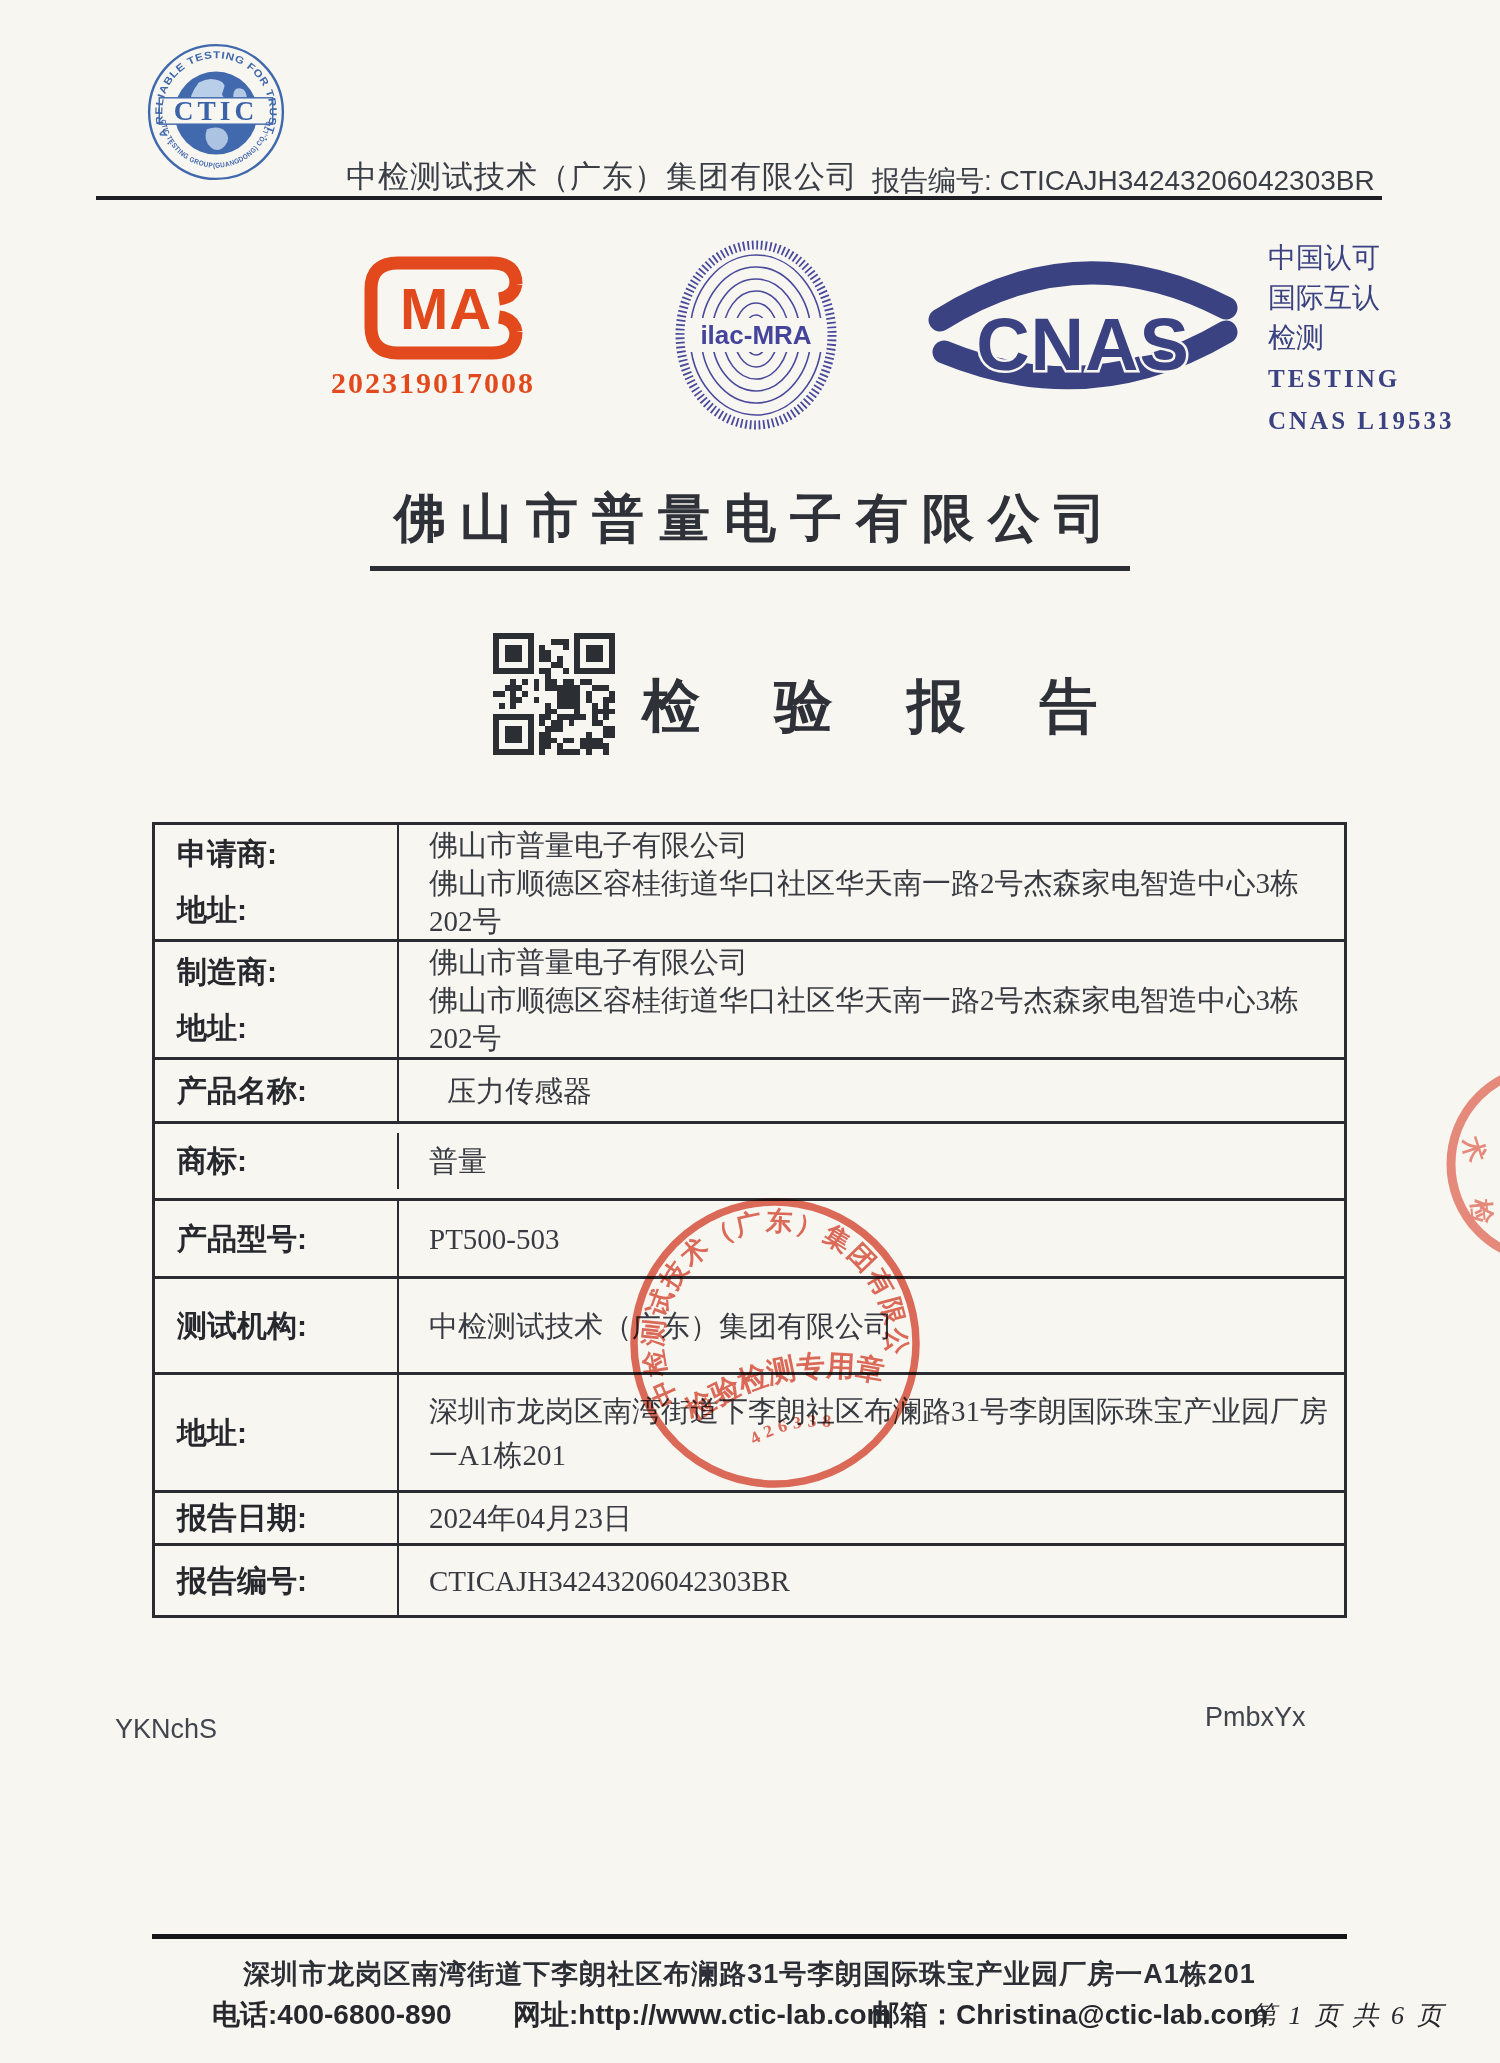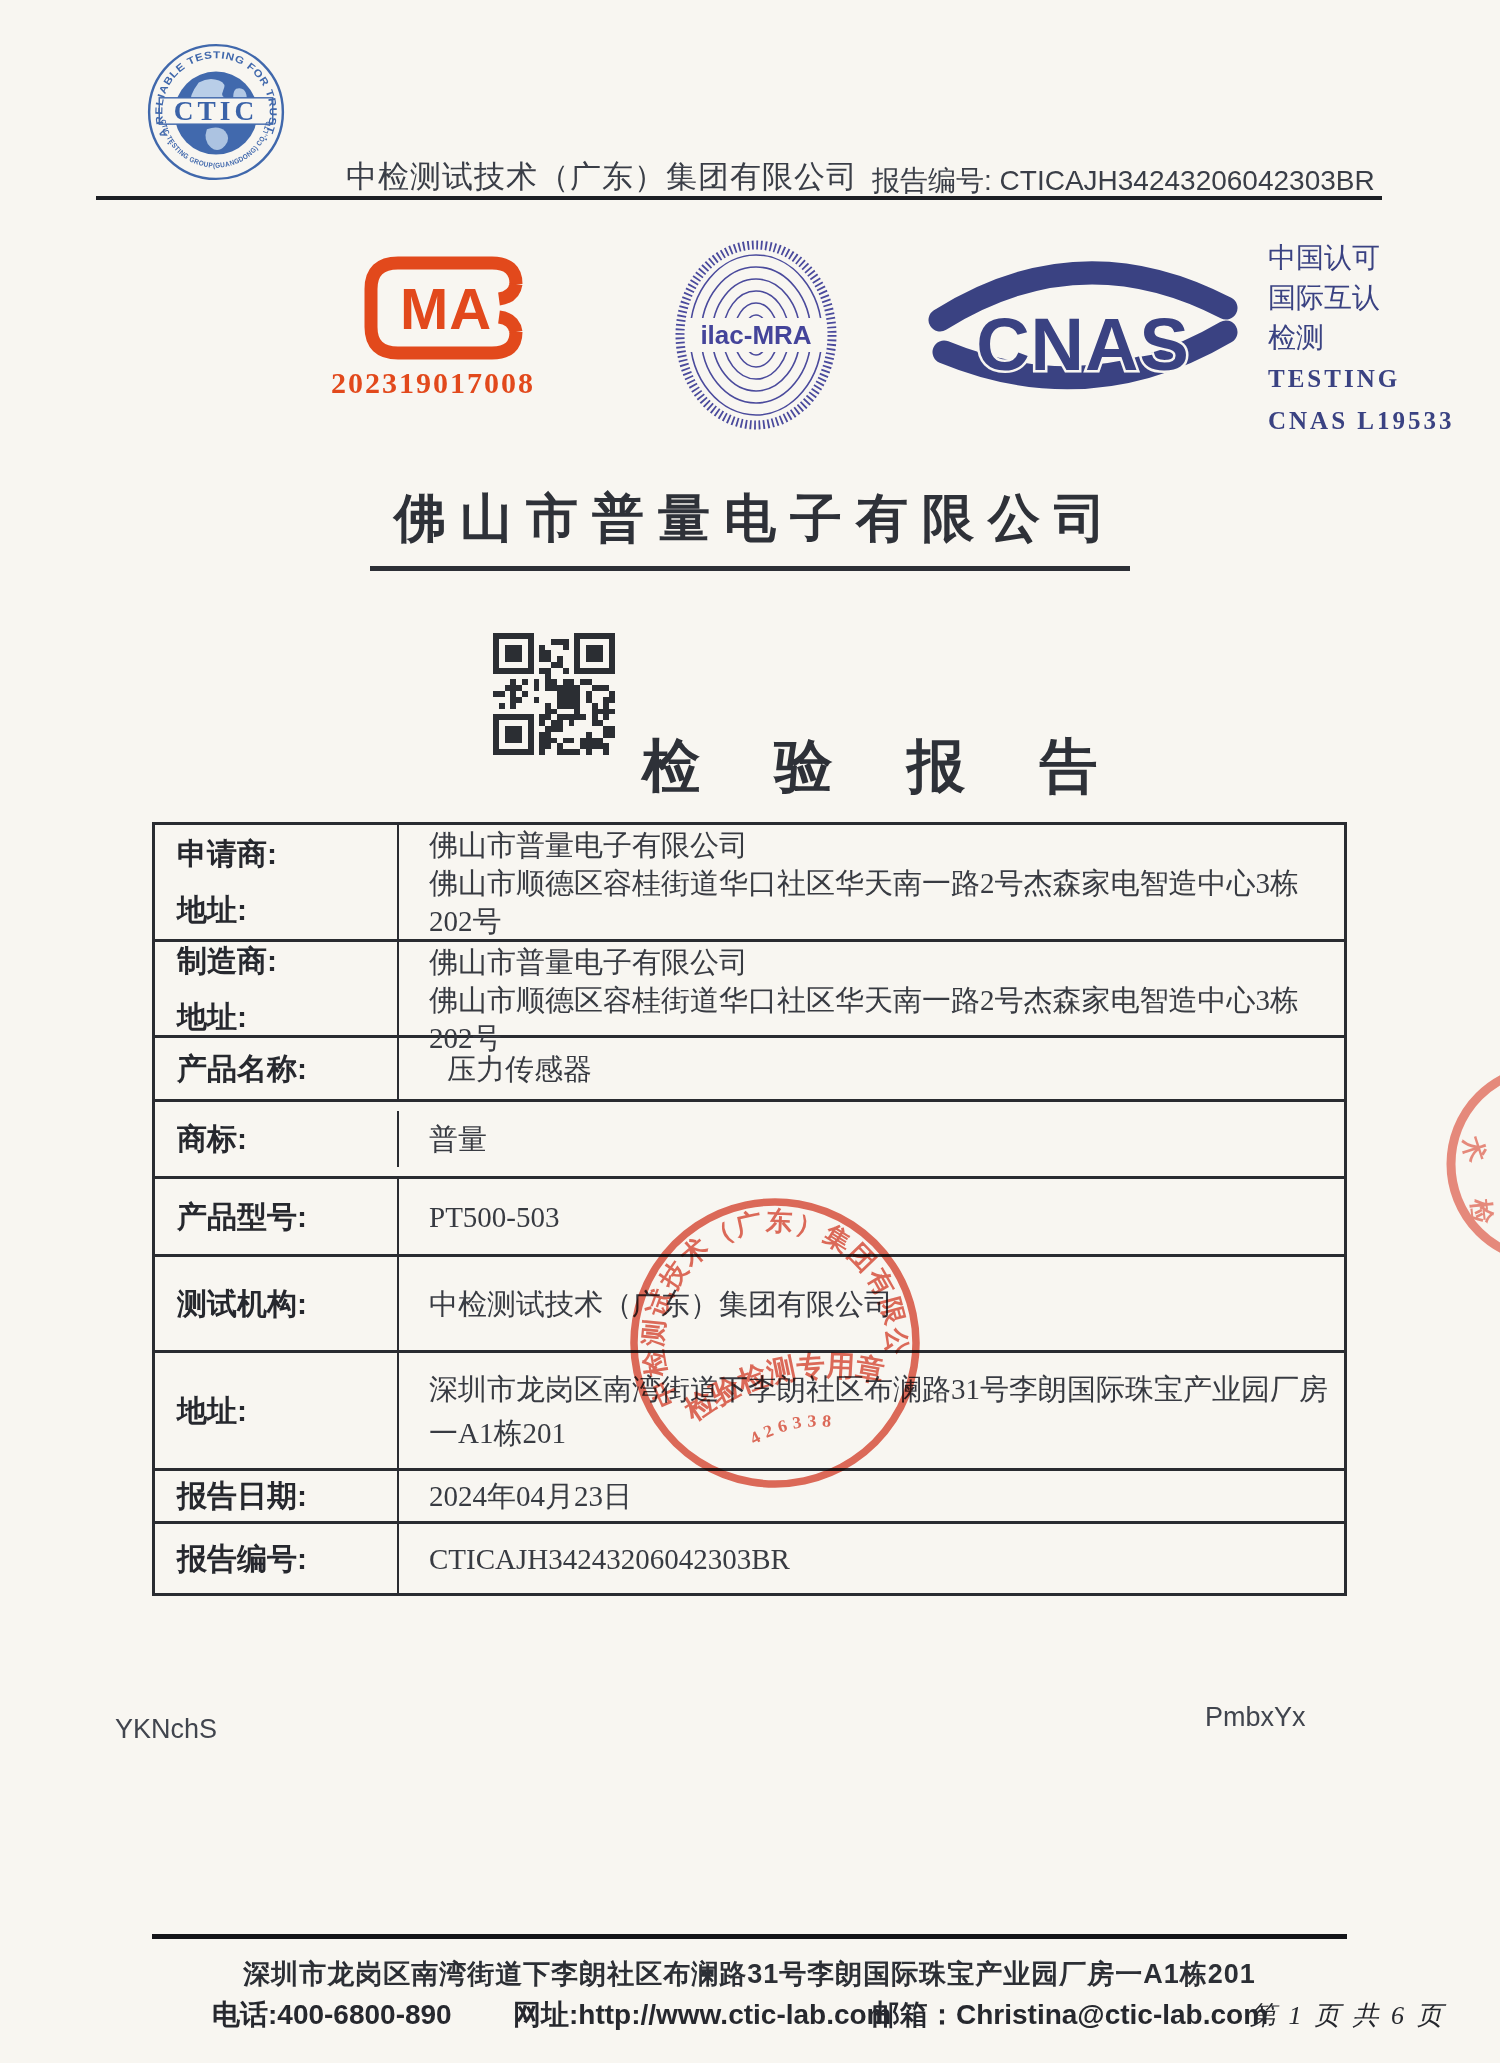--- a/index.html
+++ b/index.html
@@ -22,34 +22,34 @@
   .cnas-text{left:1268px;top:238px;color:#3a4282;line-height:40px;font-size:28px;}
   .cnas-text .lat{font-size:25px;letter-spacing:3px;font-weight:bold;line-height:42px;}
 
   
   .company-title-wrap{left:0;top:484px;width:1500px;text-align:center;}
   .company-title{display:inline-block;font-size:52px;font-weight:bold;letter-spacing:14px;
                  color:#2e3138;border-bottom:5px solid #2d2f36;padding:0 10px 12px 24px;}
 
   
   .qr{left:493px;top:633px;width:122px;height:122px;}
-  .report-title{left:642px;top:728px;font-size:58px;font-weight:bold;letter-spacing:30px;
+  .report-title{left:642px;top:668px;font-size:58px;font-weight:bold;letter-spacing:30px;
                 color:#2e3138;white-space:nowrap;}
 
   
   .info-table{left:152px;top:822px;width:1195px;border:3px solid #2a2c31;box-sizing:border-box;}
   .t-row{display:flex;border-top:3px solid #2a2c31;box-sizing:border-box;}
   .t-row:first-child{border-top:none;}
   .lbl{width:244px;flex:0 0 244px;border-right:2px solid #2a2c31;box-sizing:border-box;
        padding-left:22px;display:flex;align-items:center;
        font-family:"Liberation Sans","DejaVu Sans",sans-serif;font-weight:bold;
        font-size:30px;color:#26282e;white-space:pre-line;line-height:56px;}
   .val{flex:1;padding-left:30px;padding-right:6px;display:flex;align-items:center;
        font-size:29px;color:#383b42;white-space:pre-line;line-height:40px;}
-  .r1{height:114px;} .r2{height:96px;} .r3{height:64px;gap:18px;} .r4{height:77px;align-items:center;}
+  .r1{height:114px;} .r2{height:118px;} .r3{height:64px;gap:18px;} .r4{height:77px;align-items:center;}
   .r5{height:78px;}  .r6{height:96px;}  .r7{height:118px;} .r8{height:53px;} .r9{height:72px;}
   .r1 .val,.r2 .val{align-items:flex-start;padding-top:1px;line-height:38px;}
   .r7 .val{line-height:44px;}
   .r8 .val{line-height:44px;}
 
   
   .stamp{left:623px;top:1191px;opacity:.85;mix-blend-mode:multiply;pointer-events:none;}
   .stamp2{left:1422px;top:1042px;opacity:.8;mix-blend-mode:multiply;pointer-events:none;}
 
   

